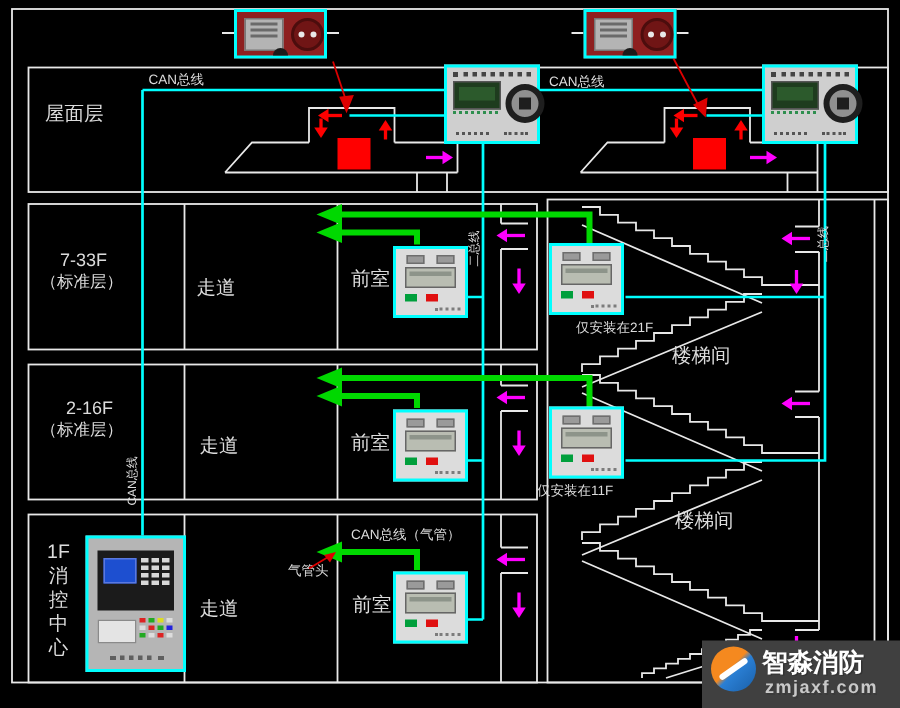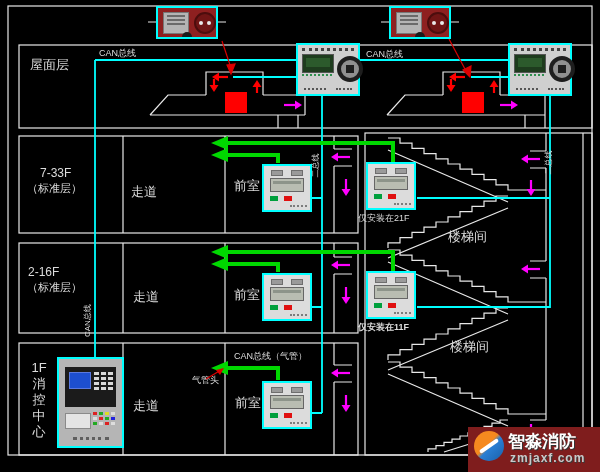--- a/index.html
+++ b/index.html
@@ -42,21 +42,21 @@
   .panel .dk{position:absolute;left:6px;top:8px;width:51px;height:40px;background:#1b1b1b;}
   .panel .dk .bsc{position:absolute;left:4px;top:5px;width:20px;height:15px;background:#1d4fd0;border:1px solid #5a79e0;}
   .panel .grid{position:absolute;display:grid;grid-gap:2px;}
   .panel .g1{left:29px;top:5px;grid-template-columns:repeat(3,5px);}
   .panel .g1 i{width:5px;height:3px;background:#d8d8d8;}
   .panel .kp{position:absolute;left:6px;top:54px;width:24px;height:14px;background:#e4e4e4;border:1px solid #8a8a8a;}
   .panel .g2{left:34px;top:53px;grid-template-columns:repeat(4,4px);}
   .panel .g2 i{width:4px;height:3px;}
   .panel .brand{position:absolute;left:14px;bottom:6px;width:36px;border-top:3px dotted #5f5f5f;}
   
-  #wm{position:absolute;left:468px;top:427px;width:132px;height:45px;background:#7f1d1d;}
+  #wm{position:absolute;left:468px;top:427px;width:132px;height:45px;background:#404040;}
   #wm .logo{position:absolute;left:6px;top:4px;width:30px;height:30px;border-radius:50%;
             background:linear-gradient(135deg,#f5891f 0%,#f5891f 45%,#2a7fd4 55%,#1a5fa8 100%);overflow:hidden;}
   #wm .logo i{position:absolute;left:4px;top:13px;width:22px;height:4px;background:#fff;transform:rotate(-35deg);border-radius:2px;}
   #wm .brand{position:absolute;left:40px;top:3px;font-size:17px;font-weight:bold;color:#fff;text-shadow:1px 1px 0 #333;}
   #wm .dom{position:absolute;left:42px;top:24px;font-size:12px;font-weight:bold;color:#c9c9c9;text-shadow:1px 1px 0 #3a3a3a;letter-spacing:1px;}
 </style>
 </head>
 <body>
 
 <div id="canvas">
@@ -141,24 +141,24 @@
         <polygon points="257,80 252.5,87 261.5,87" fill="#ff0000"></polygon>
         <line x1="465" y1="77" x2="453.8" y2="77" stroke="#ff0000" stroke-width="2.2"></line>
         <polygon points="449,77 456,72.5 456,81.5" fill="#ff0000"></polygon>
         <line x1="451" y1="79" x2="451" y2="88.1" stroke="#ff0000" stroke-width="2.2"></line>
         <polygon points="451,92 446.5,85 455.5,85" fill="#ff0000"></polygon>
         <line x1="494" y1="93" x2="494" y2="83.9" stroke="#ff0000" stroke-width="2.2"></line>
         <polygon points="494,80 489.5,87 498.5,87" fill="#ff0000"></polygon>
       </g>
   </svg>
 
-  <div class="lbl big" style="left:30px;top:58px;text-align:right;">屋面层</div>
+  <div class="lbl big" style="left:30px;top:69px;text-align:right;">屋面层</div>
   <div class="lbl mid" style="left:40px;top:167px;">7-33F</div>
   <div class="lbl" style="left:27px;top:182px;font-size:11px;">（标准层）</div>
-  <div class="lbl mid" style="left:28px;top:266px;text-align:center;">2-16F</div>
+  <div class="lbl mid" style="left:44px;top:266px;text-align:center;">2-16F</div>
   <div class="lbl" style="left:27px;top:281px;font-size:11px;">（标准层）</div>
   <div class="lbl vstack" style="left:22px;top:360px;width:34px;">
     <span>1F</span>
     <span>消</span>
     <span>控</span>
     <span>中</span>
     <span>心</span>
   </div>
 
   <div class="lbl big" style="left:131px;top:185px;">走道</div>
@@ -171,22 +171,22 @@
 
   <div class="lbl big" style="left:448px;top:230px;">楼梯间</div>
   <div class="lbl big" style="left:450px;top:340px;">楼梯间</div>
 
   <div class="lbl sm" style="left:99px;top:48px;">CAN总线</div>
   <div class="lbl sm" style="left:366px;top:49px;">CAN总线</div>
   <div class="lbl rot" style="left:66px;top:316px;width:44px;">CAN总线</div>
   <div class="lbl rot" style="left:296px;top:161px;width:40px;">二总线</div>
   <div class="lbl rot" style="left:529px;top:158px;width:40px;">二总线</div>
 
-  <div class="lbl sm" style="left:358px;top:213px;">仅安装在21F</div>
-  <div class="lbl sm" style="left:358px;top:322px;font-weight:bold;">仅安装在11F</div>
+  <div class="lbl sm" style="left:358px;top:213px;padding-left:26px;">仅安装在21F</div>
+  <div class="lbl sm" style="left:358px;top:322px;">仅安装在11F</div>
   <div class="lbl sm" style="left:234px;top:351px;">CAN总线（气管）</div>
   <div class="lbl sm" style="left:192px;top:375px;">气管头</div>
   <svg style="position:absolute;left:204px;top:366px;" width="22" height="16">
     <line x1="2" y1="13" x2="17" y2="4" stroke="#dd0000" stroke-width="1.2"></line>
     <polygon points="20,2 12,4 16,9" fill="#dd0000"></polygon>
   </svg>
 
   <div class="ctrl" style="left:296px;top:43px;">
     <div class="hd"></div>
       <div class="lcd">

